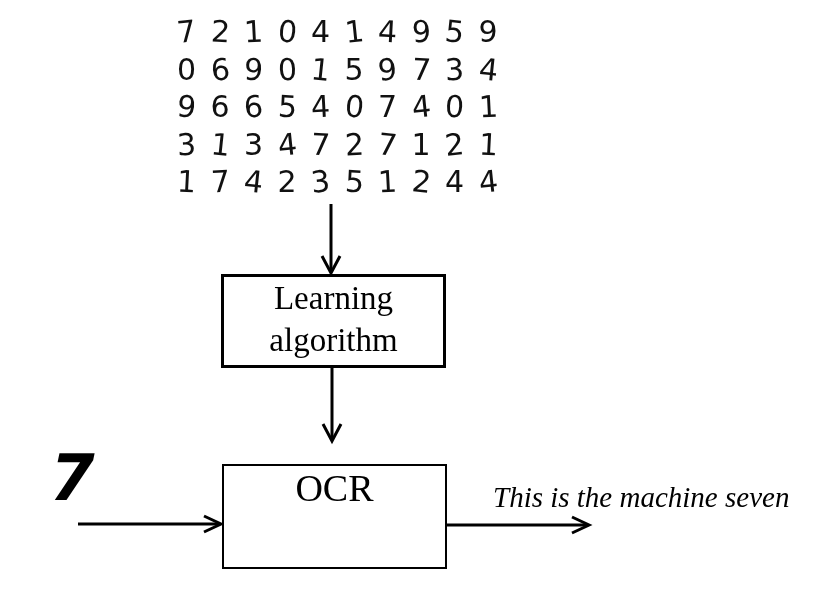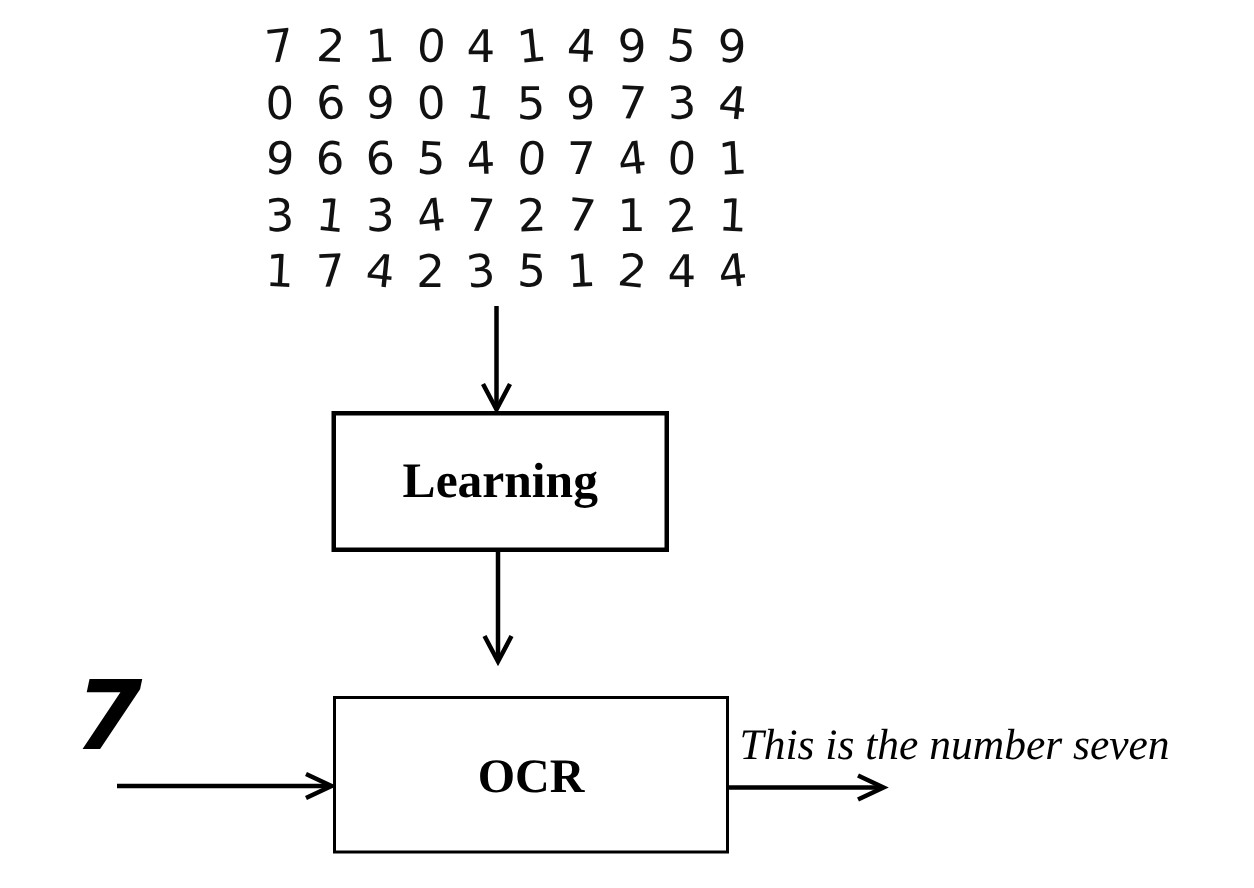--- a/index.html
+++ b/index.html
@@ -6,25 +6,25 @@
   body { width: 836px; height: 592px; position: relative; overflow: hidden; }
   #stage { position: absolute; left: 0; top: 0; width: 836px; height: 592px; }
   .grid { position: absolute; left: 170px; top: 14px; width: 336px; height: 190px; }
   .digit {
     position: absolute; width: 33px; height: 36px;
     font-family: "DejaVu Sans", sans-serif; font-size: 30px; line-height: 36px;
     text-align: center; color: #111;
   }
   .box {
     position: absolute; border: 3px solid #000; background: #fff; box-sizing: border-box;
-    display: flex; flex-direction: column; align-items: center; justify-content: center;
-    font-family: "Liberation Serif", serif; font-weight: bold; color: #000;
+    display: flex; flex-direction: column; align-items: center; justify-content: flex-start;
+    font-family: "Liberation Serif", serif; font-weight: normal; color: #000;
   }
   #learning-box { left: 221px; top: 274px; width: 225px; height: 94px; font-size: 33px; line-height: 42px; }
-  #ocr-box { left: 222px; top: 464px; width: 264px; height: 105px; border-width: 2px; font-size: 32px; line-height: 44px; }
+  #ocr-box { left: 222px; top: 464px; width: 225px; height: 105px; border-width: 2px; font-size: 38px; line-height: 44px; }
   .input-digit {
     position: absolute; left: 50px; top: 446px;
     font-family: "DejaVu Sans", sans-serif; font-size: 64px; font-weight: bold;
     transform: skewX(-12deg); color: #000; line-height: 1;
   }
   .output-text {
     position: absolute; left: 493px; top: 481px;
     font-family: "Liberation Serif", serif; font-style: italic; font-size: 29px; color: #000;
     white-space: nowrap;
   }
@@ -101,21 +101,22 @@
       <polyline points="204,516 221,524 204,532" fill="none" stroke="#000" stroke-width="3"></polyline>
     </g>
     <g>
       <line x1="447" y1="525" x2="588" y2="525" stroke="#000" stroke-width="3"></line>
       <polyline points="572,517 589,525 572,533" fill="none" stroke="#000" stroke-width="3"></polyline>
     </g>
   </svg>
 
   <div class="box" id="learning-box">
     <span>Learning</span>
+    <span>algorithm</span>
   </div>
 
   <div class="box" id="ocr-box">
     <span>OCR</span>
   </div>
 
   <div class="input-digit">7</div>
-  <div class="output-text">This is the number seven</div>
+  <div class="output-text">This is the machine seven</div>
 </div>
 
 </body></html>

